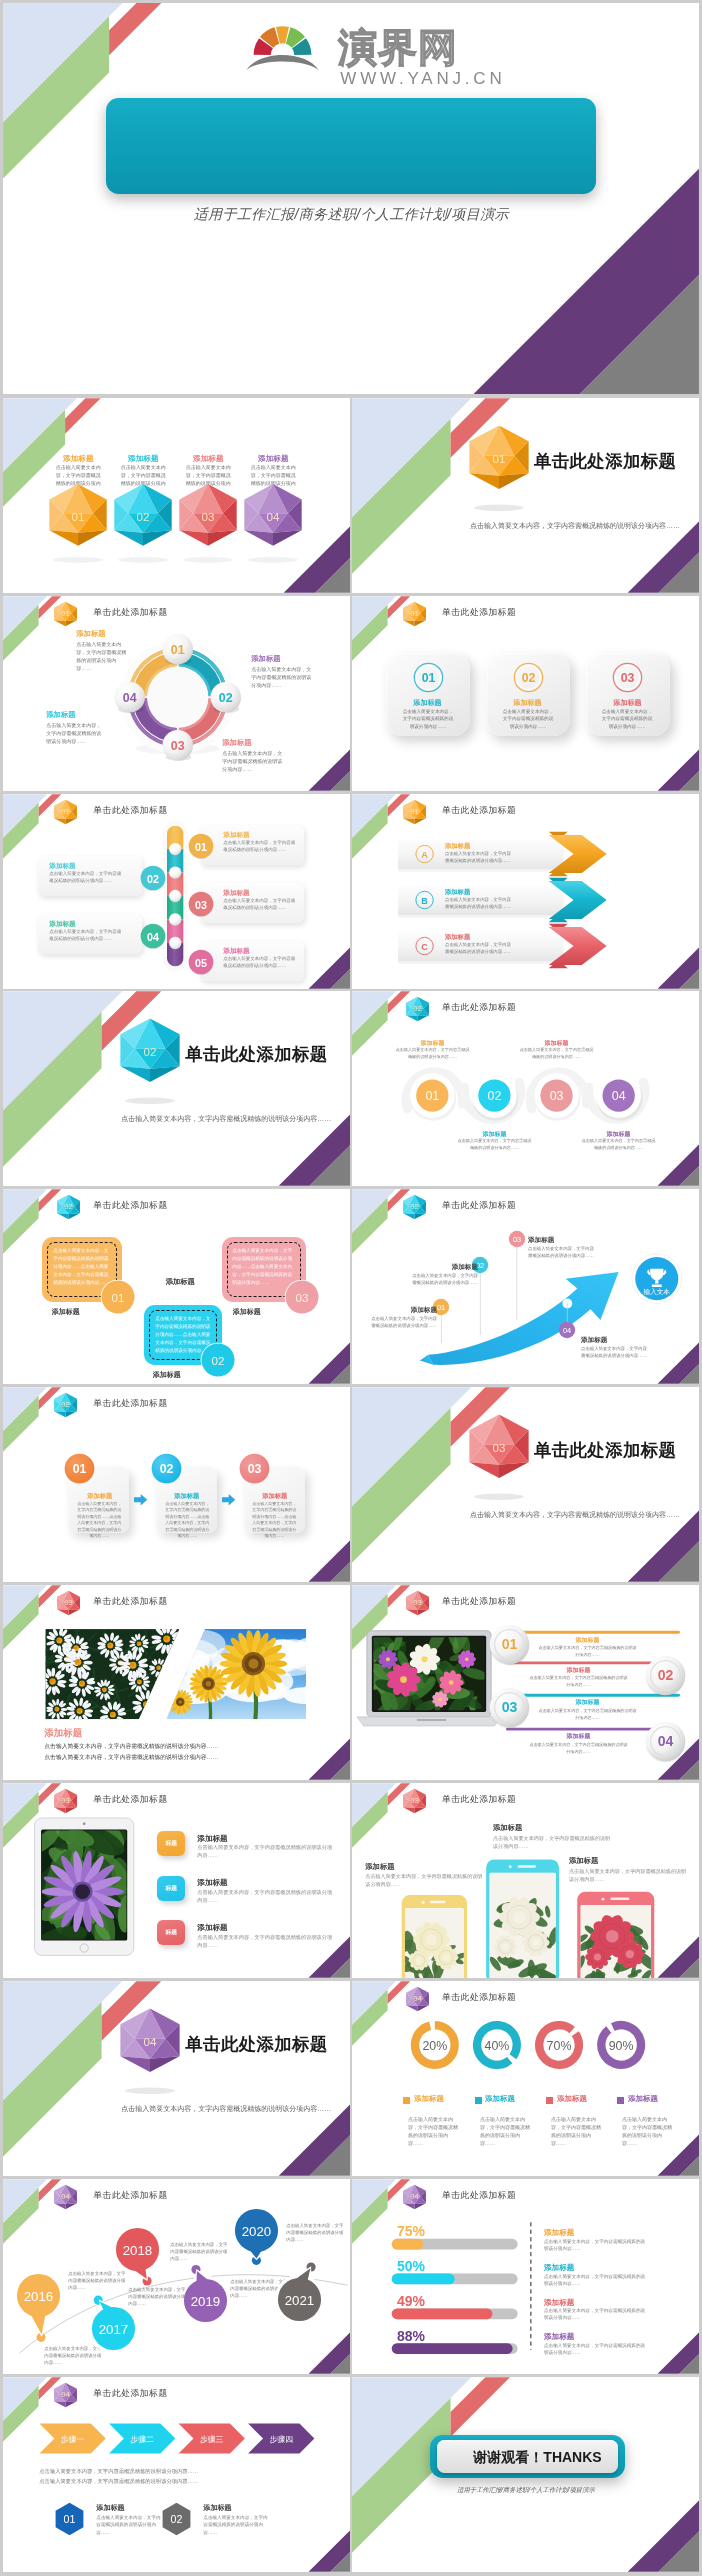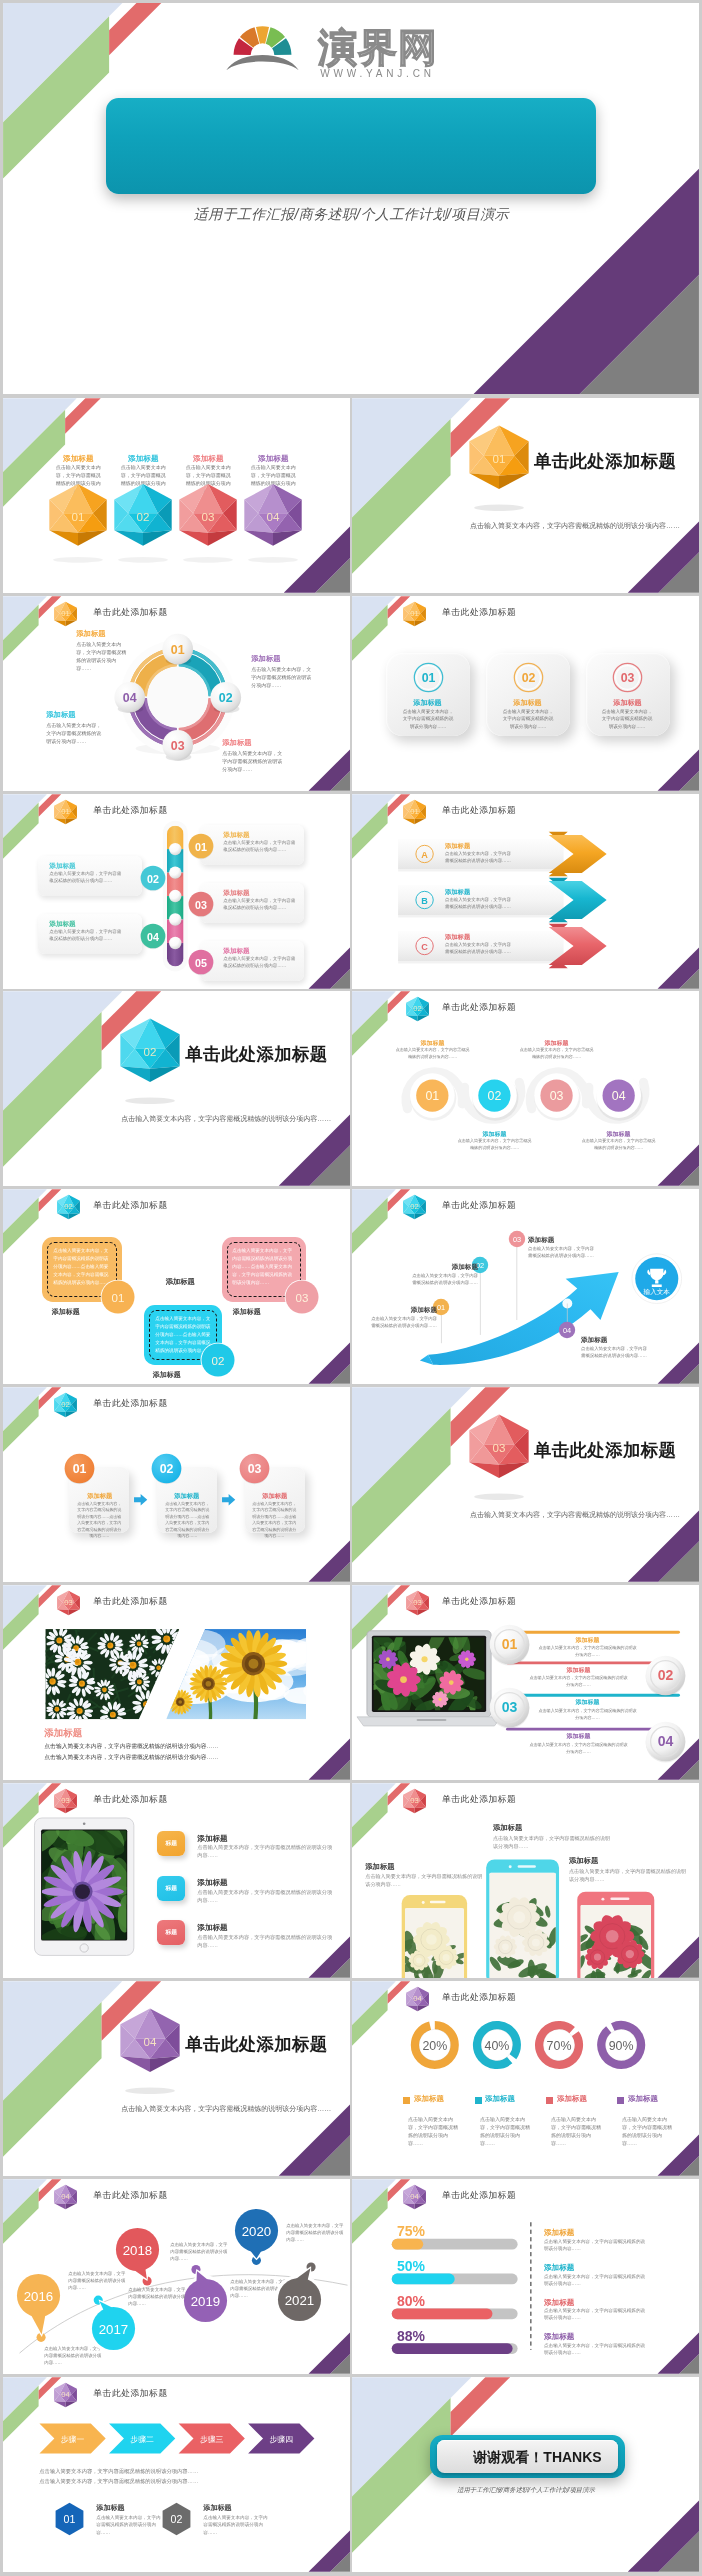--- a/index.html
+++ b/index.html
@@ -18,31 +18,31 @@
 
 <div class="page">
 <div class="slide" style="position:absolute;left:3.3px;top:3.3px;width:696px;height:391px;">
       <svg class="bgsvg" viewBox="0 0 840 472" width="696" height="391">
         <polygon points="0,0 144.0,0 0,144.0" fill="#d9e2f2"></polygon>
         <path d="M 144.0,0 L 128.0,16.0 L 128.0,84.0 L 0,212.0 L 0,144.0 Z" fill="#a8d08d"></path>
         <path d="M 161.0,0 L 191.0,0 L 128.0,63.0 L 128.0,33.0 Z" fill="#e26b6b"></path>
         <polygon points="840.0,328.0 840.0,472.0 696.0,472.0" fill="#7f7f7f"></polygon>
         <path d="M 840.0,200.0 L 840.0,328.0 L 696.0,472.0 L 568.0,472.0 Z" fill="#653b79"></path>
       </svg>
-      <div style="position:absolute;left:208px;top:11.6px;width:248px;height:73px;">
+      <div style="position:absolute;left:228px;top:11.6px;width:248px;height:73px;">
         <svg width="73" height="54" viewBox="-5 0 110 82" style="position:absolute;left:15px;top:1.7px">
           <path d="M 6.01,57.23 A 44,44 0 0 1 14.40,32.14 L 35.44,47.42 A 18,18 0 0 0 32.00,57.69 Z" fill="#c4263f"></path>
           <path d="M 15.81,30.31 A 44,44 0 0 1 37.87,15.70 L 45.04,40.70 A 18,18 0 0 0 36.01,46.67 Z" fill="#d9792a"></path>
           <path d="M 40.10,15.13 A 44,44 0 0 1 59.90,15.13 L 54.05,40.46 A 18,18 0 0 0 45.95,40.46 Z" fill="#eda531"></path>
           <path d="M 62.13,15.70 A 44,44 0 0 1 84.19,30.31 L 63.99,46.67 A 18,18 0 0 0 54.96,40.70 Z" fill="#79bd52"></path>
           <path d="M 85.60,32.14 A 44,44 0 0 1 93.99,57.23 L 68.00,57.69 A 18,18 0 0 0 64.56,47.42 Z" fill="#1f8e94"></path>
           <path d="M -5,81 C 14,50 86,50 105,81 C 86,63 14,63 -5,81 Z" fill="#7c7c7c"></path>
         </svg>
         <div style="position:absolute;left:107px;top:5px;font-size:39px;color:#8a8a8a;font-weight:400;text-align:left;line-height:1.45;font-weight:700;letter-spacing:0.8px;-webkit-text-stroke:1.3px #8a8a8a;color:transparent;">演界网</div>
-        <div style="position:absolute;left:109px;top:52px;font-size:10px;color:#8a8a8a;font-weight:400;text-align:right;line-height:1.45;letter-spacing:3.8px;">WWW.YANJ.CN</div>
+        <div style="position:absolute;left:109px;top:52px;font-size:17px;color:#8a8a8a;font-weight:400;text-align:right;line-height:1.45;letter-spacing:3.8px;">WWW.YANJ.CN</div>
       </div>
       <div class="titlebox" style="position:absolute;left:103px;top:95px;width:490px;height:96px;"></div>
       <div style="position:absolute;left:0px;top:201px;width:696px;font-size:14px;color:#555555;font-weight:400;text-align:center;line-height:1.45;font-style:italic;letter-spacing:0.4px;">适用于工作汇报/商务述职/个人工作计划/项目演示</div>
     </div>
 <div class="slide " style="position:absolute;left:3.3px;top:398px;width:347px;height:195px;">
       <svg class="bgsvg" viewBox="0 0 419 235" width="347" height="195">
         <polygon points="0,0 89.0,0 0,89.0" fill="#d9e2f2"></polygon>
         <path d="M 89.0,0 L 75.0,14.0 L 75.0,56.0 L 0,131.0 L 0,89.0 Z" fill="#a8d08d"></path>
         <path d="M 99.5,0 L 118.0,0 L 75.0,43.0 L 75.0,24.5 Z" fill="#e26b6b"></path>
         <polygon points="419.0,193.0 419.0,235.0 377.0,235.0" fill="#7f7f7f"></polygon>
@@ -2058,21 +2058,21 @@
         <rect x="48" y="198" width="152" height="13" rx="6.5" fill="#c4c4c4"></rect>
         <rect x="48" y="198" width="145.9" height="13" rx="6.5" fill="#6d3f86"></rect>
         <line x1="216" y1="52" x2="216" y2="206" stroke="#222" stroke-width="1.2" stroke-dasharray="5 4"></line>
       </svg>
       <div style="position:absolute;left:45px;top:42px;font-size:14px;color:#f8b44f;font-weight:700;text-align:left;line-height:1.45;">75%</div>
       <div style="position:absolute;left:192px;top:48px;font-size:7.6px;color:#f0a63a;font-weight:700;text-align:left;line-height:1.45;">添加标题</div>
       <div style="position:absolute;left:192px;top:59px;width:103px;font-size:4.6px;color:#7a7a7a;font-weight:400;text-align:left;line-height:1.62;">点击输入简要文本内容，文字内容需概况精炼的说明该分项内容……</div>
       <div style="position:absolute;left:45px;top:77px;font-size:14px;color:#1fd3ef;font-weight:700;text-align:left;line-height:1.45;">50%</div>
       <div style="position:absolute;left:192px;top:83px;font-size:7.6px;color:#1fb4cc;font-weight:700;text-align:left;line-height:1.45;">添加标题</div>
       <div style="position:absolute;left:192px;top:94px;width:103px;font-size:4.6px;color:#7a7a7a;font-weight:400;text-align:left;line-height:1.62;">点击输入简要文本内容，文字内容需概况精炼的说明该分项内容……</div>
-      <div style="position:absolute;left:45px;top:112px;font-size:14px;color:#ea6164;font-weight:700;text-align:left;line-height:1.45;">80%</div>
+      <div style="position:absolute;left:45px;top:112px;font-size:14px;color:#ea6164;font-weight:700;text-align:left;line-height:1.45;">49%</div>
       <div style="position:absolute;left:192px;top:118px;font-size:7.6px;color:#e2686c;font-weight:700;text-align:left;line-height:1.45;">添加标题</div>
       <div style="position:absolute;left:192px;top:128px;width:103px;font-size:4.6px;color:#7a7a7a;font-weight:400;text-align:left;line-height:1.62;">点击输入简要文本内容，文字内容需概况精炼的说明该分项内容……</div>
       <div style="position:absolute;left:45px;top:147px;font-size:14px;color:#6d3f86;font-weight:700;text-align:left;line-height:1.45;">88%</div>
       <div style="position:absolute;left:192px;top:152px;font-size:7.6px;color:#8e5faa;font-weight:700;text-align:left;line-height:1.45;">添加标题</div>
       <div style="position:absolute;left:192px;top:163px;width:103px;font-size:4.6px;color:#7a7a7a;font-weight:400;text-align:left;line-height:1.62;">点击输入简要文本内容，文字内容需概况精炼的说明该分项内容……</div>
     </div>
 <div class="slide " style="position:absolute;left:3.3px;top:2377px;width:347px;height:195px;">
       <svg class="bgsvg" viewBox="0 0 419 235" width="347" height="195">
         <polygon points="0,0 53.0,0 0,53.0" fill="#d9e2f2"></polygon>
         <path d="M 53.0,0 L 43.0,10.0 L 43.0,35.0 L 0,78.0 L 0,53.0 Z" fill="#a8d08d"></path>

